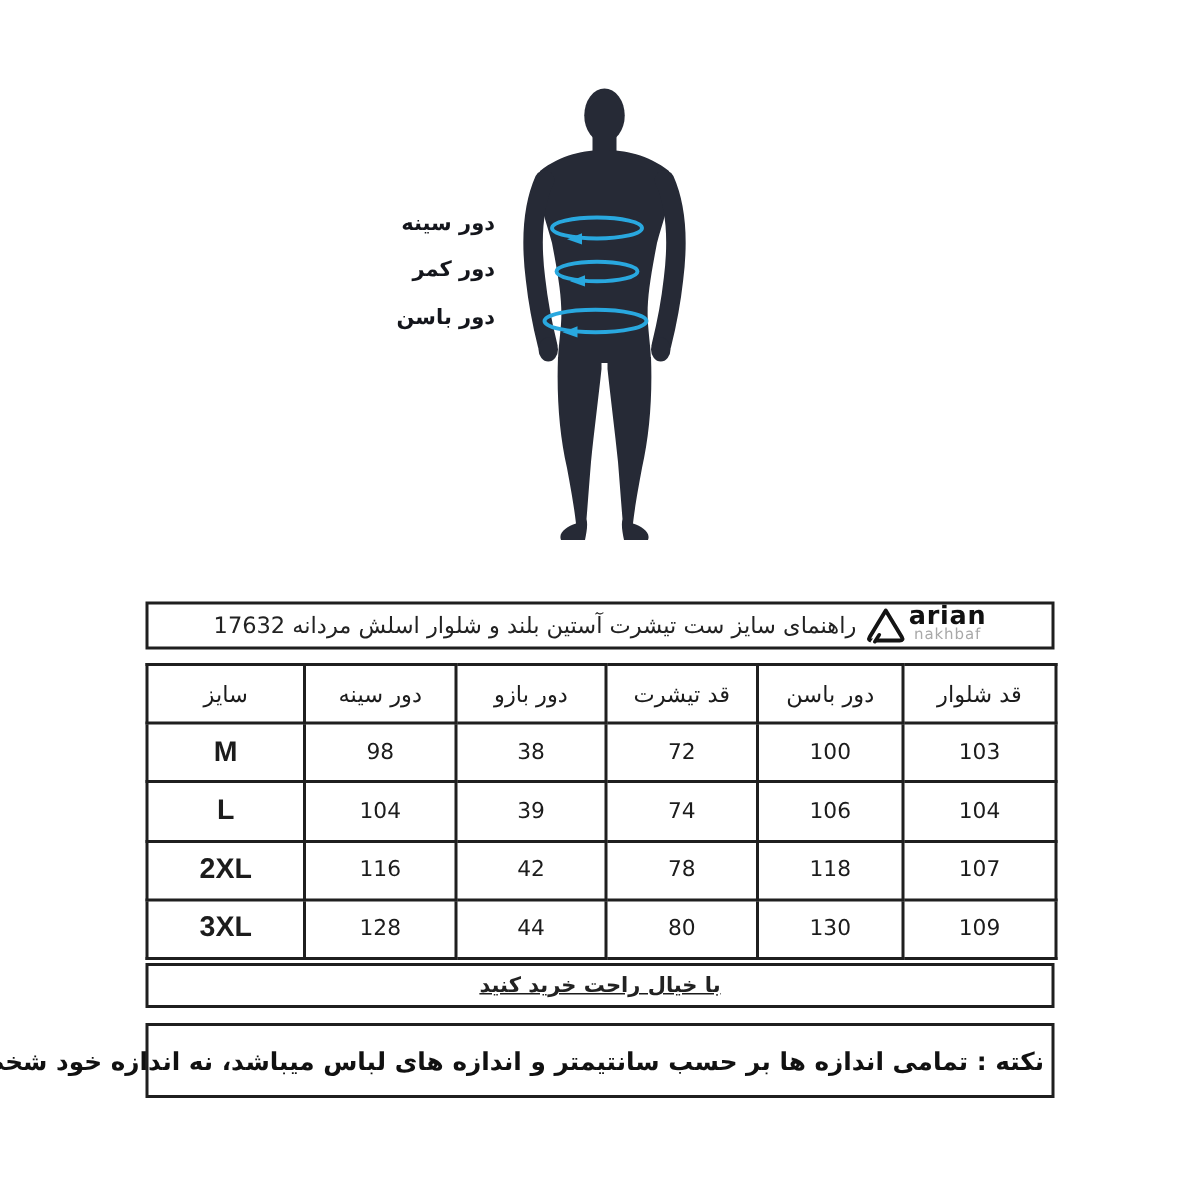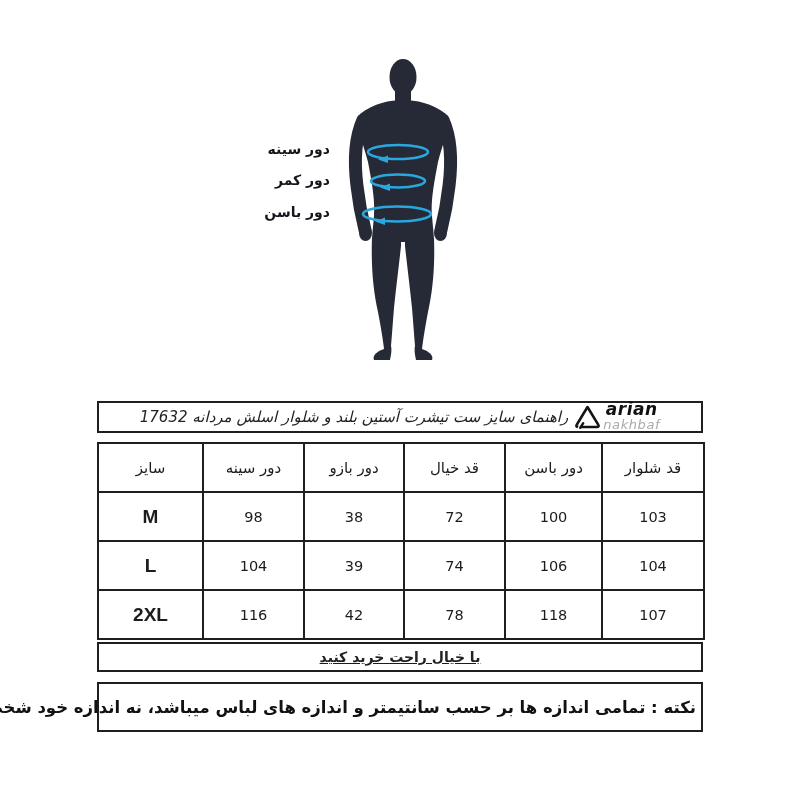--- a/index.html
+++ b/index.html
@@ -10,27 +10,27 @@
   .figure-svg { position:absolute; left:330px; top:50px; width:150px; height:320px; }
   .measure-label { position:absolute; right:470px; font-size:14px; font-weight:bold; color:#14161c;
                    direction:rtl; white-space:nowrap; }
   .lbl-chest { top:141px; }
   .lbl-waist { top:172px; }
   .lbl-hip   { top:204px; }
 
   
   .box { position:absolute; left:97px; width:606px; border:2px solid #1f1f1f; background:#fff; }
 
-  .title-box { top:401px; height:32px; display:flex; align-items:center; justify-content:center; gap:6px;font-style:italic; }
+  .title-box { top:401px; height:32px; display:flex; align-items:center; justify-content:center; gap:6px; }
   .title-text { direction:rtl; font-size:15px; color:#222; white-space:nowrap; }
   .logo { display:flex; align-items:center; gap:2px; }
   .logo svg { width:27px; height:26px; display:block; }
   .brand-stack { display:flex; flex-direction:column; align-items:center; line-height:1; }
   .brand-name { font-size:17px; font-weight:bold; letter-spacing:0.5px; color:#111; line-height:0.8; }
-  .brand-sub  { font-size:13px; color:#a9a9a9; letter-spacing:0.6px; margin-top:1px; }
+  .brand-sub  { font-size:10px; color:#a9a9a9; letter-spacing:0.6px; margin-top:1px; }
 
   
   .size-table { position:absolute; left:97px; top:442px; width:606px; height:198px;
                 border-collapse:collapse; table-layout:fixed; direction:ltr; }
   .size-table td { border:2px solid #1f1f1f; text-align:center; vertical-align:middle;
                    font-size:14.5px; color:#1c1c1c; height:33px; }
   .size-table tr.head td { font-size:15px; direction:rtl; }
   .size-table td.size-cell { font-size:19px; font-weight:bold; font-family:"Liberation Sans","DejaVu Sans",sans-serif; }
 
   .slogan-box { top:642px; height:30px; display:flex; align-items:center; justify-content:center;text-decoration:underline; }
@@ -124,21 +124,21 @@
       <col style="width:100px">
     <col style="width:101px">
       <col style="width:97px">
       <col style="width:102px">
   </colgroup>
   <tbody>
     <tr class="head">
       <td>سایز</td>
       <td>دور سینه</td>
       <td>دور بازو</td>
-      <td>قد خیال</td>
+      <td>قد تیشرت</td>
       <td>دور باسن</td>
       <td>قد شلوار</td>
     </tr>
     <tr>
       <td class="size-cell">M</td>
       <td>98</td>
       <td>38</td>
       <td>72</td>
       <td>100</td>
       <td>103</td>
@@ -152,20 +152,28 @@
       <td>104</td>
     </tr>
     <tr>
       <td class="size-cell">2XL</td>
       <td>116</td>
       <td>42</td>
       <td>78</td>
       <td>118</td>
       <td>107</td>
     </tr>
+    <tr>
+      <td class="size-cell">3XL</td>
+      <td>128</td>
+      <td>44</td>
+      <td>80</td>
+      <td>130</td>
+      <td>109</td>
+    </tr>
   </tbody>
 </table>
 
 <div class="box slogan-box">
   <span class="slogan-text">با خیال راحت خرید کنید</span>
 </div>
 
 <div class="box note-box">
   <div class="note-text">نکته :  تمامی اندازه ها بر حسب سانتیمتر و اندازه های لباس میباشد، نه اندازه خود شخص .</div>
 </div>

